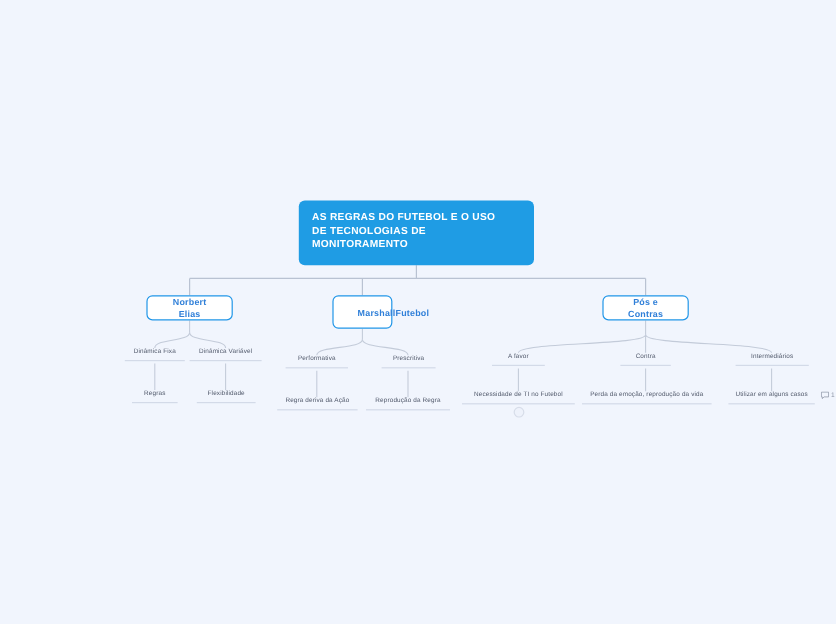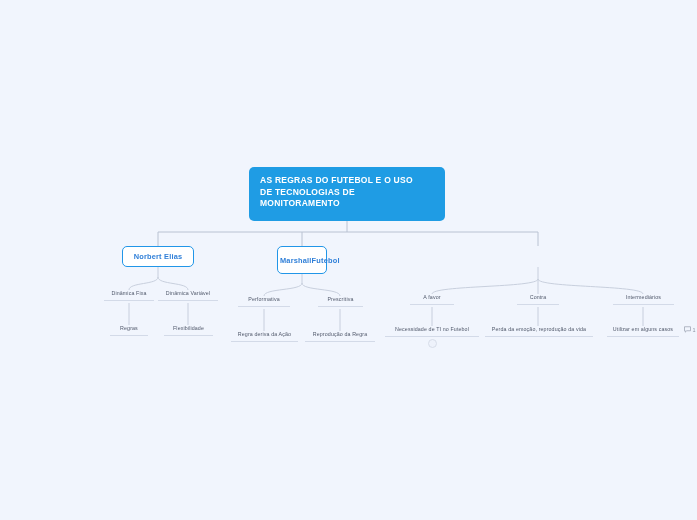--- a/index.html
+++ b/index.html
@@ -61,21 +61,21 @@
     border-radius: 5px;
     color: #2f7fd8;
     font-size: 7.4px;
     font-weight: bold;
     letter-spacing: 0.2px;
     display: flex;
     align-items: center;
     justify-content: center;
     text-align: center;
     line-height: 9.5px;
-    padding: 0 2px;
+    padding: 0 20px;
   }
   .node-l2.multiline {
     justify-content: flex-start;
     text-align: left;
     padding-top: 1px;
   }
 
   #node-norbert-elias { left: 122px; top: 246px; width: 72px;  height: 21px; }
   #node-marshall-sahlins { left: 277px; top: 246px; width: 50px; height: 28px; }
   #node-pos-contras { left: 502px; top: 246px; width: 72px;  height: 21px; }
@@ -159,20 +159,21 @@
   <div class="node node-root">AS REGRAS DO FUTEBOL E O USO DE TECNOLOGIAS DE MONITORAMENTO</div>
 
   <div class="node node-l2" id="node-norbert-elias">Norbert Elias</div>
 
   <div class="node node-l2 multiline" id="node-marshall-sahlins">
     <span>Marshall</span>
       <br>
     <span>Futebol</span>
   </div>
 
+  <div class="node node-l2" id="node-pos-contras">Pós e Contras</div>
 
   <div class="node node-text" style="left:104px; top:290px; width:50px;">Dinâmica Fixa</div>
   <div class="node node-text" style="left:158px; top:290px; width:60px;">Dinâmica Variável</div>
 
   <div class="node node-text" style="left:110px; top:325px; width:38px;">Regras</div>
   <div class="node node-text" style="left:164px; top:325px; width:49px;">Flexibilidade</div>
 
   <div class="node node-text" style="left:238px; top:296px; width:52px;">Performativa</div>
   <div class="node node-text" style="left:318px; top:296px; width:45px;">Prescritiva</div>
 

